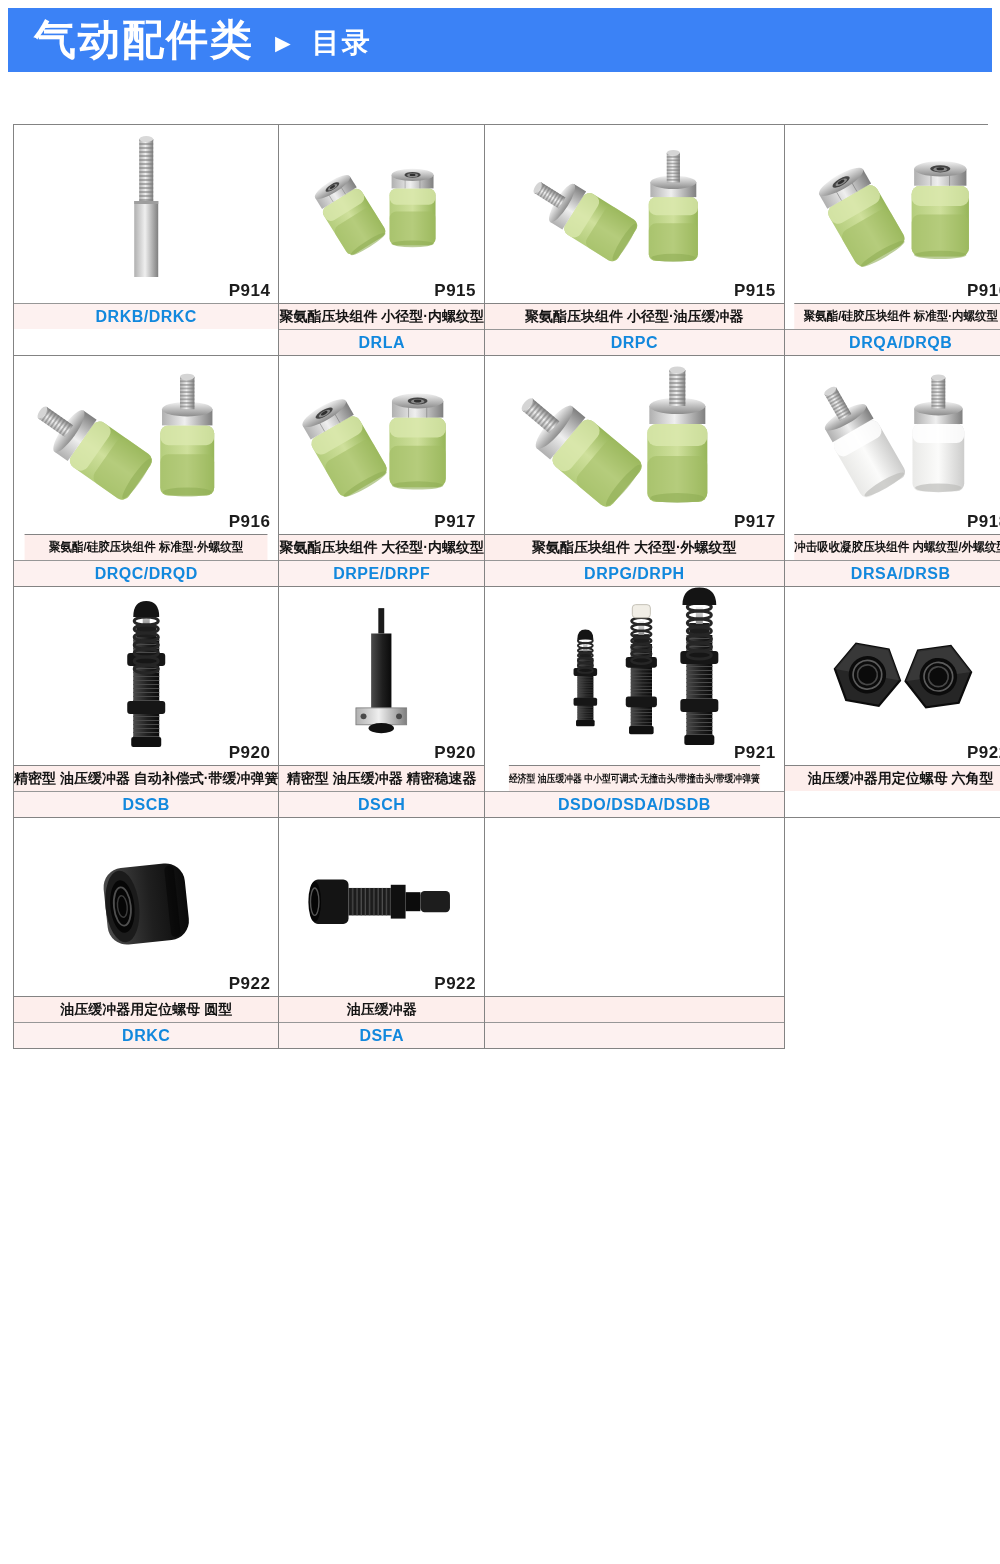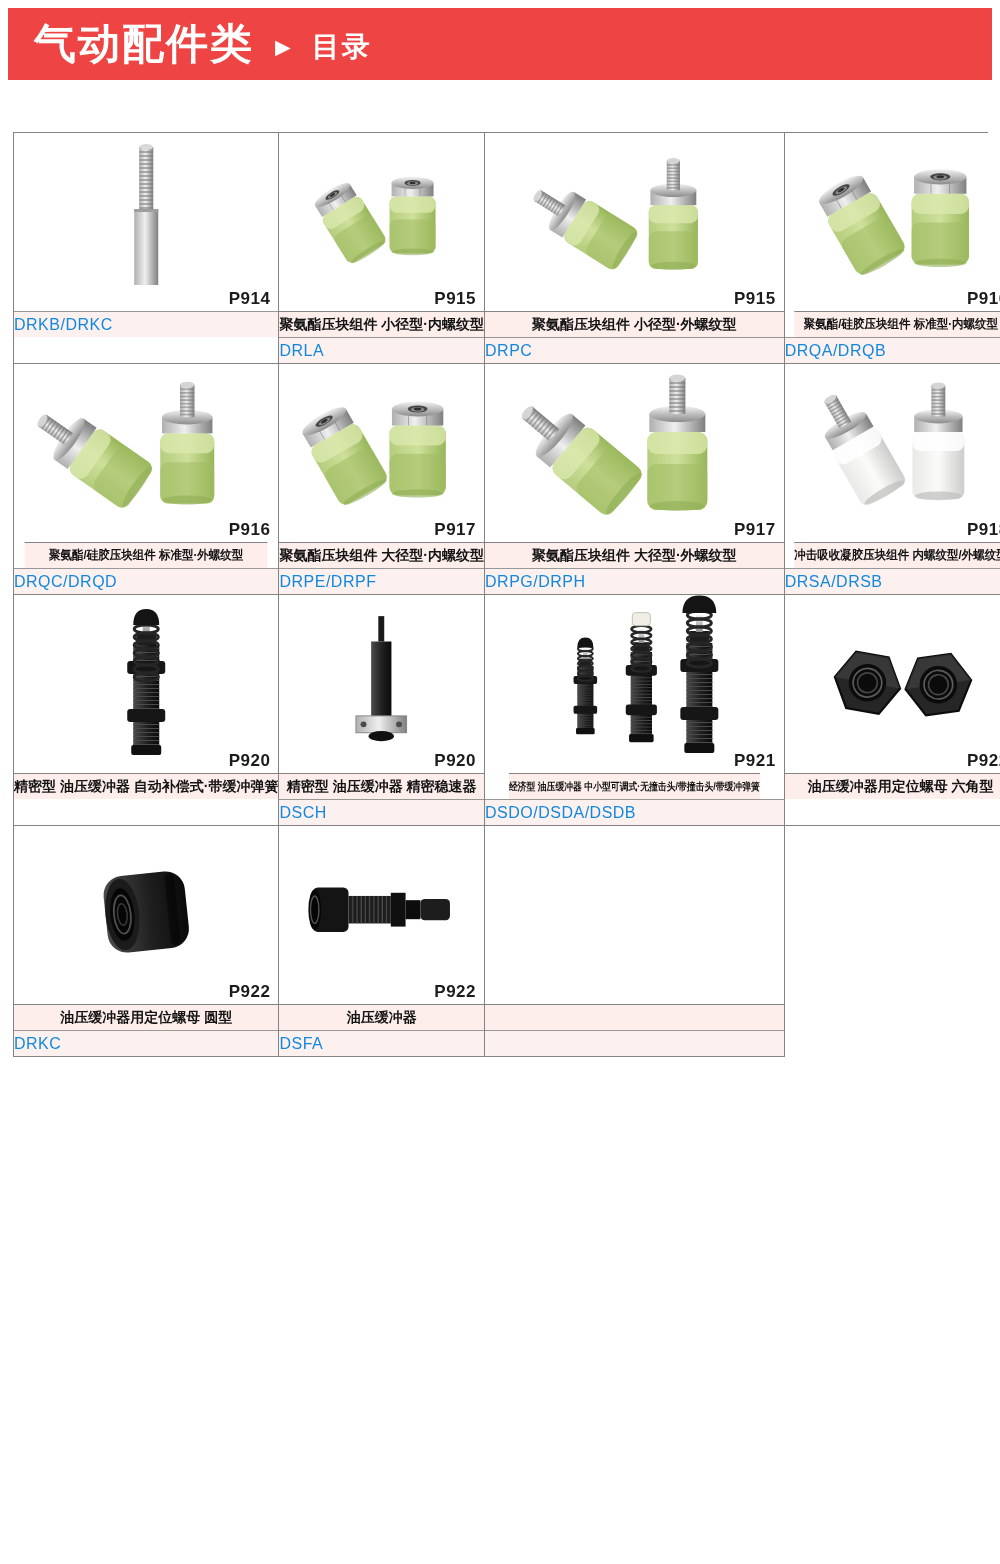--- a/index.html
+++ b/index.html
@@ -3,21 +3,21 @@
 <meta charset="utf-8">
 <style>
   html,body{margin:0;padding:0;}
   body{
     width:1000px;min-height:1564px;background:#ffffff;
     font-family:"Liberation Sans","DejaVu Sans",sans-serif;
     -webkit-font-smoothing:antialiased;
   }
   
   .hdr{
-    margin:8px 8px 0 8px;height:72px;background:#ef4444;
+    margin:8px 8px 0 8px;height:64px;background:#3b82f6;
     display:flex;align-items:center;padding-left:26px;gap:16px;box-sizing:border-box;
   }
   .hdr .title{color:#fff;font-size:42px;font-weight:bold;letter-spacing:2px;line-height:1;}
   .hdr .arrow{color:#fff;font-size:26px;line-height:1;margin-top:6px;}
   .hdr .sub{color:#fff;font-size:28px;font-weight:bold;line-height:1;margin-top:6px;letter-spacing:2px;}
   
   .grid{
     margin:52px 12px 0 13px;width:975px;box-sizing:border-box;
     display:grid;grid-template-columns:repeat(4,1fr);
     border-top:1px solid #838383;border-left:1px solid #838383;
@@ -30,22 +30,22 @@
     font-weight:600;letter-spacing:.5px;margin-left:8px;
   }
   .desc{
     height:25px;line-height:25px;text-align:center;background:#fdeeec;
     border-top:1px solid #838383;font-weight:bold;font-size:14px;color:#141414;
     white-space:nowrap;overflow:visible;
   }
   .desc.md{font-size:12.5px;transform:scaleX(.92);transform-origin:50% 50%;}
   .desc.sm{font-size:10.5px;transform:scaleX(.84);transform-origin:50% 50%;}
   .code{
-    height:25px;line-height:25px;text-align:left;background:#fdf1f0;
-    border-top:1px solid #979797;font-weight:normal;font-size:16px;color:#1288dd;
+    height:25px;line-height:25px;text-align:center;background:#fdf1f0;
+    border-top:1px solid #979797;font-weight:bold;font-size:16px;color:#1288dd;
     letter-spacing:.5px;white-space:nowrap;
   }
 </style>
 </head>
 <body>
 
 <svg width="0" height="0" style="position:absolute" aria-hidden="true">
 <defs>
   <linearGradient id="gMetal" x1="0" y1="0" x2="0" y2="1">
     <stop offset="0" stop-color="#f2f2f2"></stop>
@@ -223,21 +223,21 @@
   </div>
 
   <div class="cell">
     <div class="img">
       <svg viewBox="0 0 242 164">
         <use href="#puStud" transform="translate(84,100) rotate(-58) scale(.8)"></use>
         <use href="#puStud" transform="translate(160,100) scale(.82)"></use>
       </svg>
       <span class="page">P915</span>
     </div>
-    <div class="desc">聚氨酯压块组件 小径型·外螺纹型</div>
+    <div class="desc">聚氨酯压块组件 小径型·油压缓冲器</div>
     <div class="code">DRPC</div>
   </div>
 
   <div class="cell">
     <div class="img">
       <svg viewBox="0 0 242 164">
         <use href="#puNut" transform="translate(84,100) rotate(-30) scale(.85)"></use>
         <use href="#puNut" transform="translate(162,95) scale(.88)"></use>
       </svg>
       <span class="page">P916</span>
@@ -300,20 +300,21 @@
       <svg viewBox="0 0 242 164">
         <use href="#shockA" transform="translate(121,100)"></use>
         <g transform="translate(121,34)">
             <use href="#spring7"></use>
           </g>
         <use href="#capDome" transform="translate(121,30)"></use>
       </svg>
       <span class="page">P920</span>
     </div>
     <div class="desc">精密型 油压缓冲器 自动补偿式·带缓冲弹簧</div>
+    <div class="code">DSCB</div>
   </div>
 
   <div class="cell">
     <div class="img">
       <svg viewBox="0 0 242 164">
         <use href="#speedCtrl" transform="translate(121,90)"></use>
       </svg>
       <span class="page">P920</span>
     </div>
     <div class="desc">精密型 油压缓冲器 精密稳速器</div>

